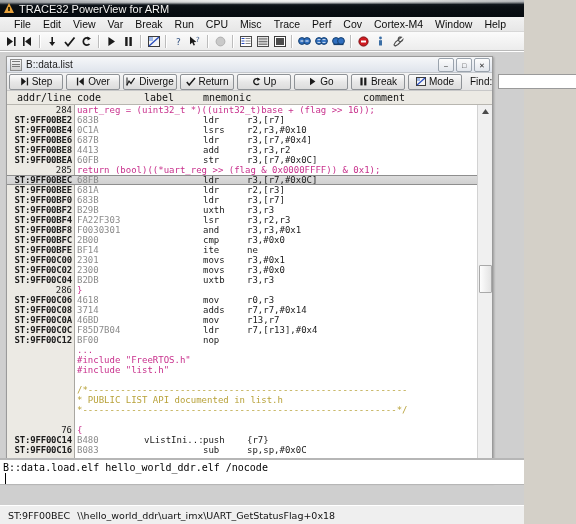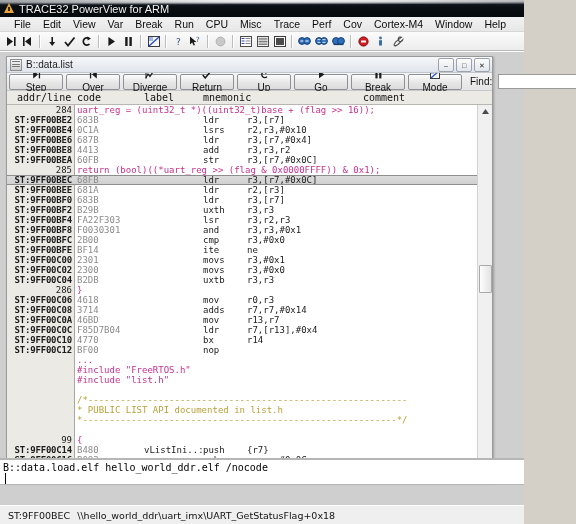--- a/index.html
+++ b/index.html
@@ -111,21 +111,21 @@
     height:17px;flex:0 0 17px;
     background:linear-gradient(#f4f4f4,#e4e4e4);
     border-bottom:1px solid #c8c8c8;
     display:flex;align-items:center;padding:0 2px;gap:3px;
   }
   .lbtn{
     height:14px;min-width:42px;padding:0 5px;
     border:1px solid #8e9296;border-radius:2px;
     background:linear-gradient(#fcfcfc,#e6e6e6 55%,#dcdcdc);
     display:flex;align-items:center;justify-content:center;gap:3px;
-    font-size:10px;color:#101010;white-space:nowrap;flex-direction:column;
+    font-size:10px;color:#101010;white-space:nowrap;
   }
   .lbtn svg{display:block;flex:0 0 auto;}
   #find-label{font-size:10px;margin-left:5px;margin-right:3px;color:#101010;}
   #find-input{
     height:13px;width:88px;border:1px solid #9a9a9a;background:#fff;
     font-family:"Liberation Sans",sans-serif;font-size:10px;padding:0 2px;outline:none;
   }
   
   #col-headers{
     height:13px;flex:0 0 13px;background:#eceae4;
@@ -608,26 +608,20 @@
               <span class="c-mn">mov</span>
               <span class="c-op">r13,r7</span>
             </div>
             <div class="row">
               <span class="c-addr">ST:9FF00C0C</span>
               <span class="c-code">F85D7B04</span>
               <span class="c-mn">ldr</span>
               <span class="c-op">r7,[r13],#0x4</span>
             </div>
             <div class="row">
-              <span class="c-addr">ST:9FF00C10</span>
-              <span class="c-code">4770</span>
-              <span class="c-mn">bx</span>
-              <span class="c-op">r14</span>
-            </div>
-            <div class="row">
               <span class="c-addr">ST:9FF00C12</span>
               <span class="c-code">BF00</span>
               <span class="c-mn">nop</span>
               <span class="c-op"></span>
             </div>
             <div class="row">
               <span class="c-src src-line">...</span>
             </div>
             <div class="row">
               <span class="c-src src-line">#include "FreeRTOS.h"</span>
@@ -644,21 +638,21 @@
             <div class="row">
               <span class="c-src cmt"> * PUBLIC LIST API documented in list.h</span>
             </div>
             <div class="row">
               <span class="c-src cmt"> *----------------------------------------------------------*/</span>
             </div>
             <div class="row">
               <span class="c-src src-line"></span>
             </div>
             <div class="row">
-              <span class="c-srcnum">99</span>
+              <span class="c-srcnum">76</span>
               <span class="c-src src-line">{</span>
             </div>
             <div class="row">
               <span class="c-addr">ST:9FF00C14</span>
               <span class="c-code">B480</span>
               <span class="c-label">vListIni..:</span>
               <span class="c-mn">push</span>
               <span class="c-op">{r7}</span>
             </div>
             <div class="row">

